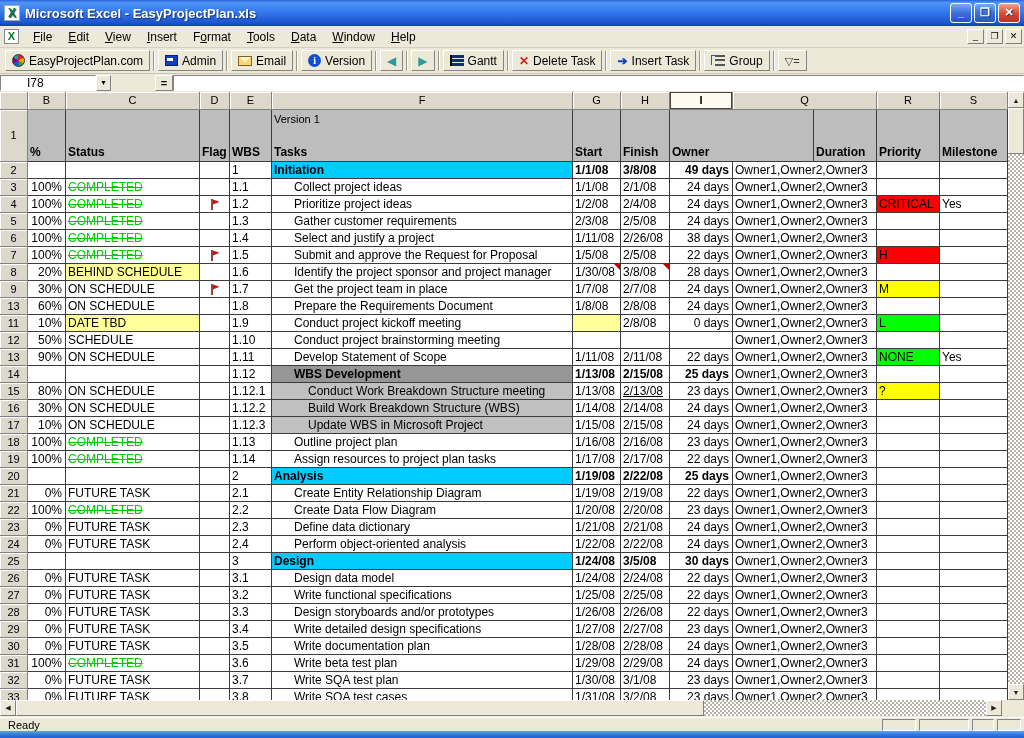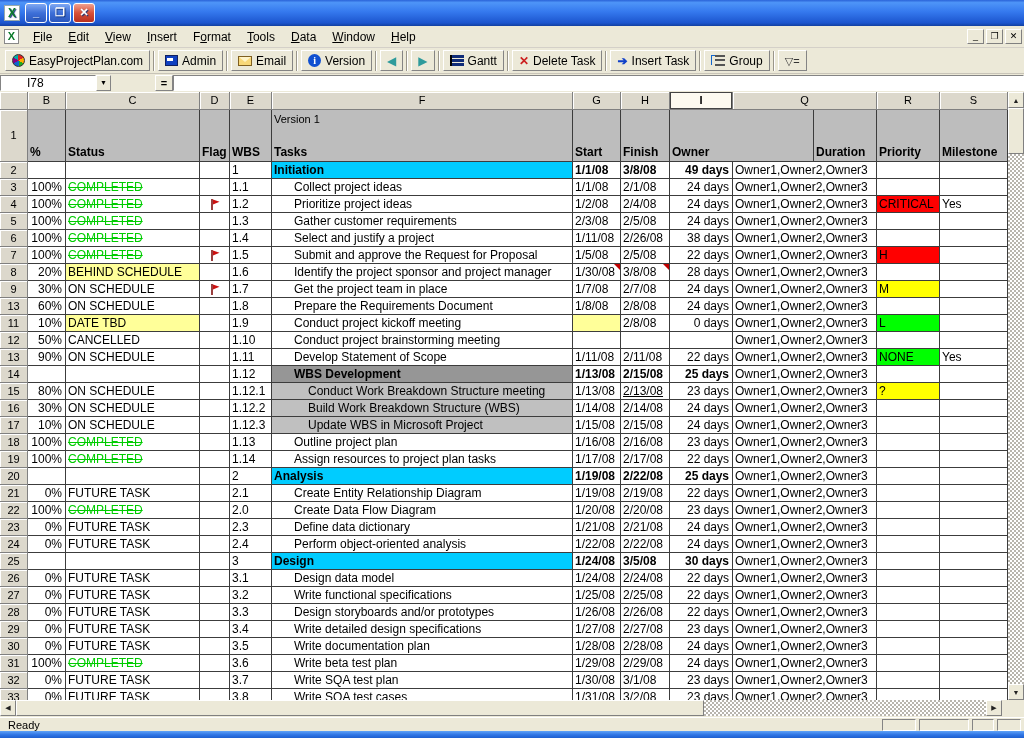--- a/index.html
+++ b/index.html
@@ -133,20 +133,21 @@
   .bluestrip { height:7px;
     background:linear-gradient(180deg,#5FA2F8 0%,#2E74E4 55%,#1E5FD0 100%); }
 </style>
 </head>
 <body>
 
 <div class="window">
 
   <div class="titlebar">
     <span class="app-icon">X</span>
+    <span class="title-text">Microsoft Excel - EasyProjectPlan.xls</span>
     <span class="winbtns">
       <span class="wbtn">_</span>
       <span class="wbtn">❐</span>
       <span class="wbtn close">✕</span>
     </span>
   </div>
 
   <div class="menubar">
     <span class="sheet-icon">X</span>
     <span id="menu-items" style="display:flex;">
@@ -412,21 +413,21 @@
           <div class="cell ybg " style="width: 48px;"></div>
           <div class="cell " style="width: 49px;">2/8/08</div>
           <div class="cell right" style="width: 63px;">0 days</div>
           <div class="cell " style="width: 144px;">Owner1,Owner2,Owner3</div>
           <div class="cell pri-g" style="width: 63px;">L</div>
           <div class="cell " style="width: 68px;"></div>
         </div>
         <div class="row">
           <div class="hdr rownum" style="width: 28px;">12</div>
           <div class="cell right" style="width: 38px;">50%</div>
-          <div class="cell " style="width: 134px;">CANCELLED</div>
+          <div class="cell " style="width: 134px;">SCHEDULE</div>
           <div class="cell flagcell" style="width: 30px;"></div>
           <div class="cell " style="width: 42px;">1.10</div>
           <div class="cell task-t" style="width: 301px;">Conduct project brainstorming meeting</div>
           <div class="cell " style="width: 48px;"></div>
           <div class="cell " style="width: 49px;"></div>
           <div class="cell right" style="width: 63px;"></div>
           <div class="cell " style="width: 144px;">Owner1,Owner2,Owner3</div>
           <div class="cell " style="width: 63px;"></div>
           <div class="cell " style="width: 68px;"></div>
         </div>
@@ -554,21 +555,21 @@
           <div class="cell right" style="width: 63px;">22 days</div>
           <div class="cell " style="width: 144px;">Owner1,Owner2,Owner3</div>
           <div class="cell " style="width: 63px;"></div>
           <div class="cell " style="width: 68px;"></div>
         </div>
         <div class="row">
           <div class="hdr rownum" style="width: 28px;">22</div>
           <div class="cell right" style="width: 38px;">100%</div>
           <div class="cell completed" style="width: 134px;">COMPLETED</div>
           <div class="cell flagcell" style="width: 30px;"></div>
-          <div class="cell " style="width: 42px;">2.0</div>
+          <div class="cell " style="width: 42px;">2.2</div>
           <div class="cell task-t" style="width: 301px;">Create Data Flow Diagram</div>
           <div class="cell " style="width: 48px;">1/20/08</div>
           <div class="cell " style="width: 49px;">2/20/08</div>
           <div class="cell right" style="width: 63px;">23 days</div>
           <div class="cell " style="width: 144px;">Owner1,Owner2,Owner3</div>
           <div class="cell " style="width: 63px;"></div>
           <div class="cell " style="width: 68px;"></div>
         </div>
         <div class="row">
           <div class="hdr rownum" style="width: 28px;">23</div>

